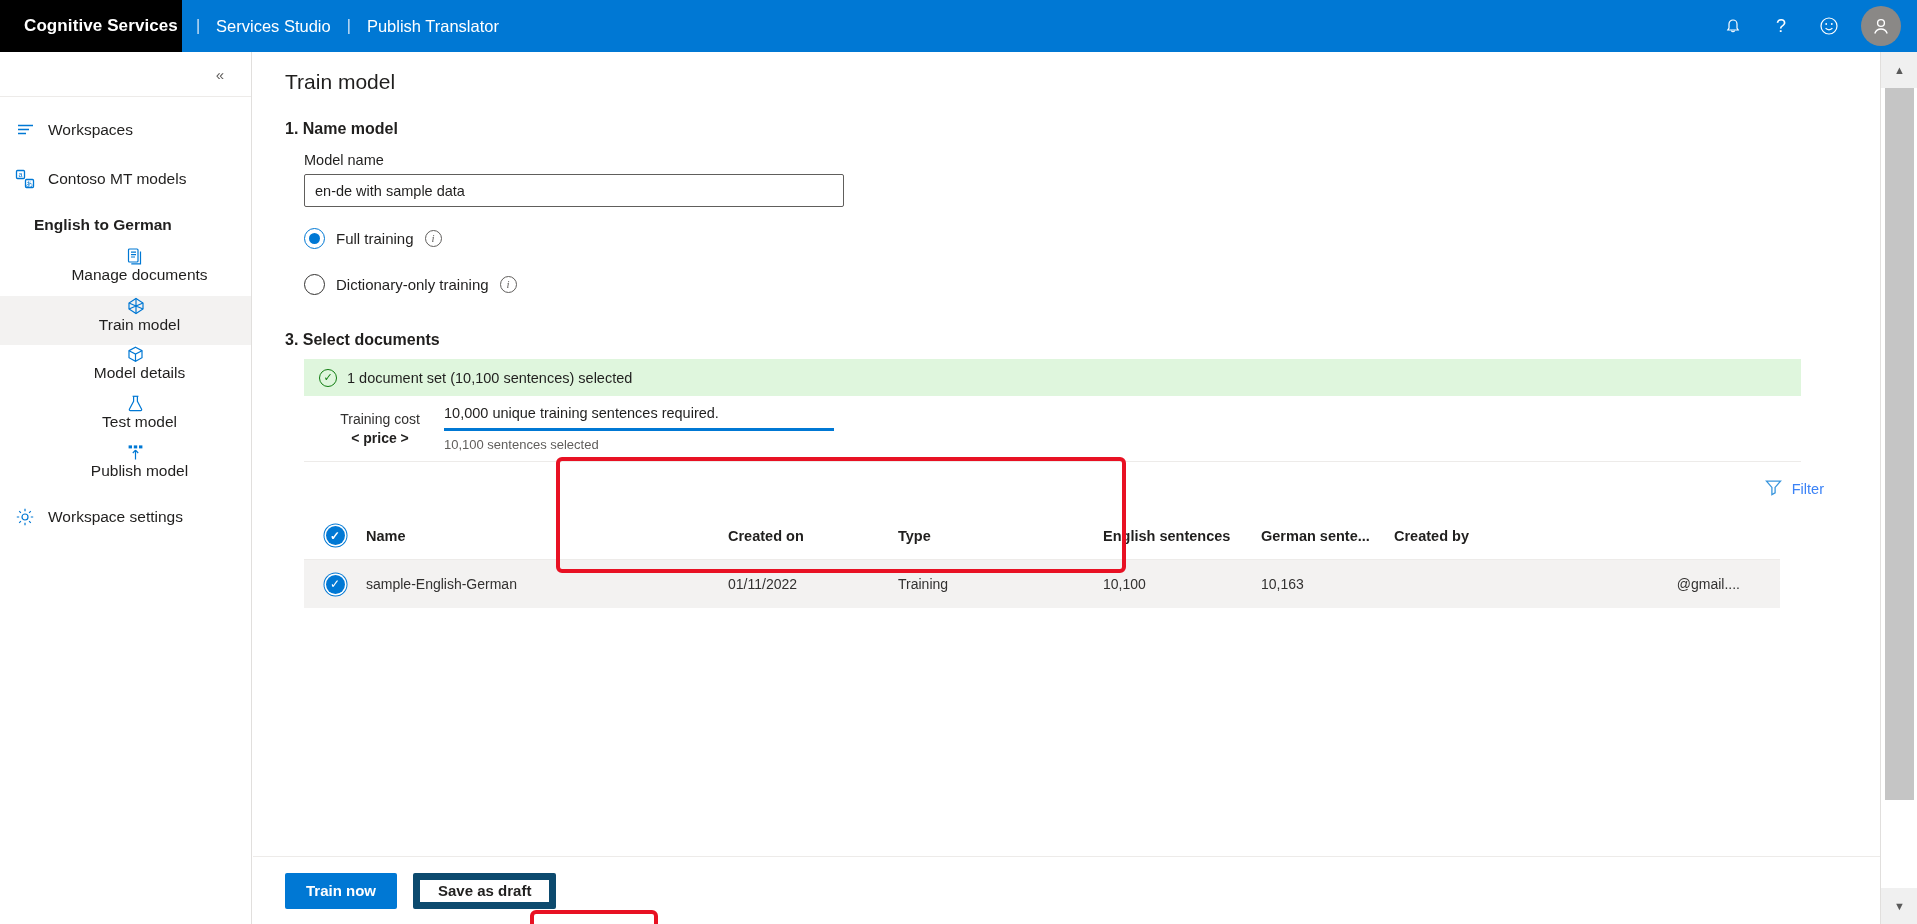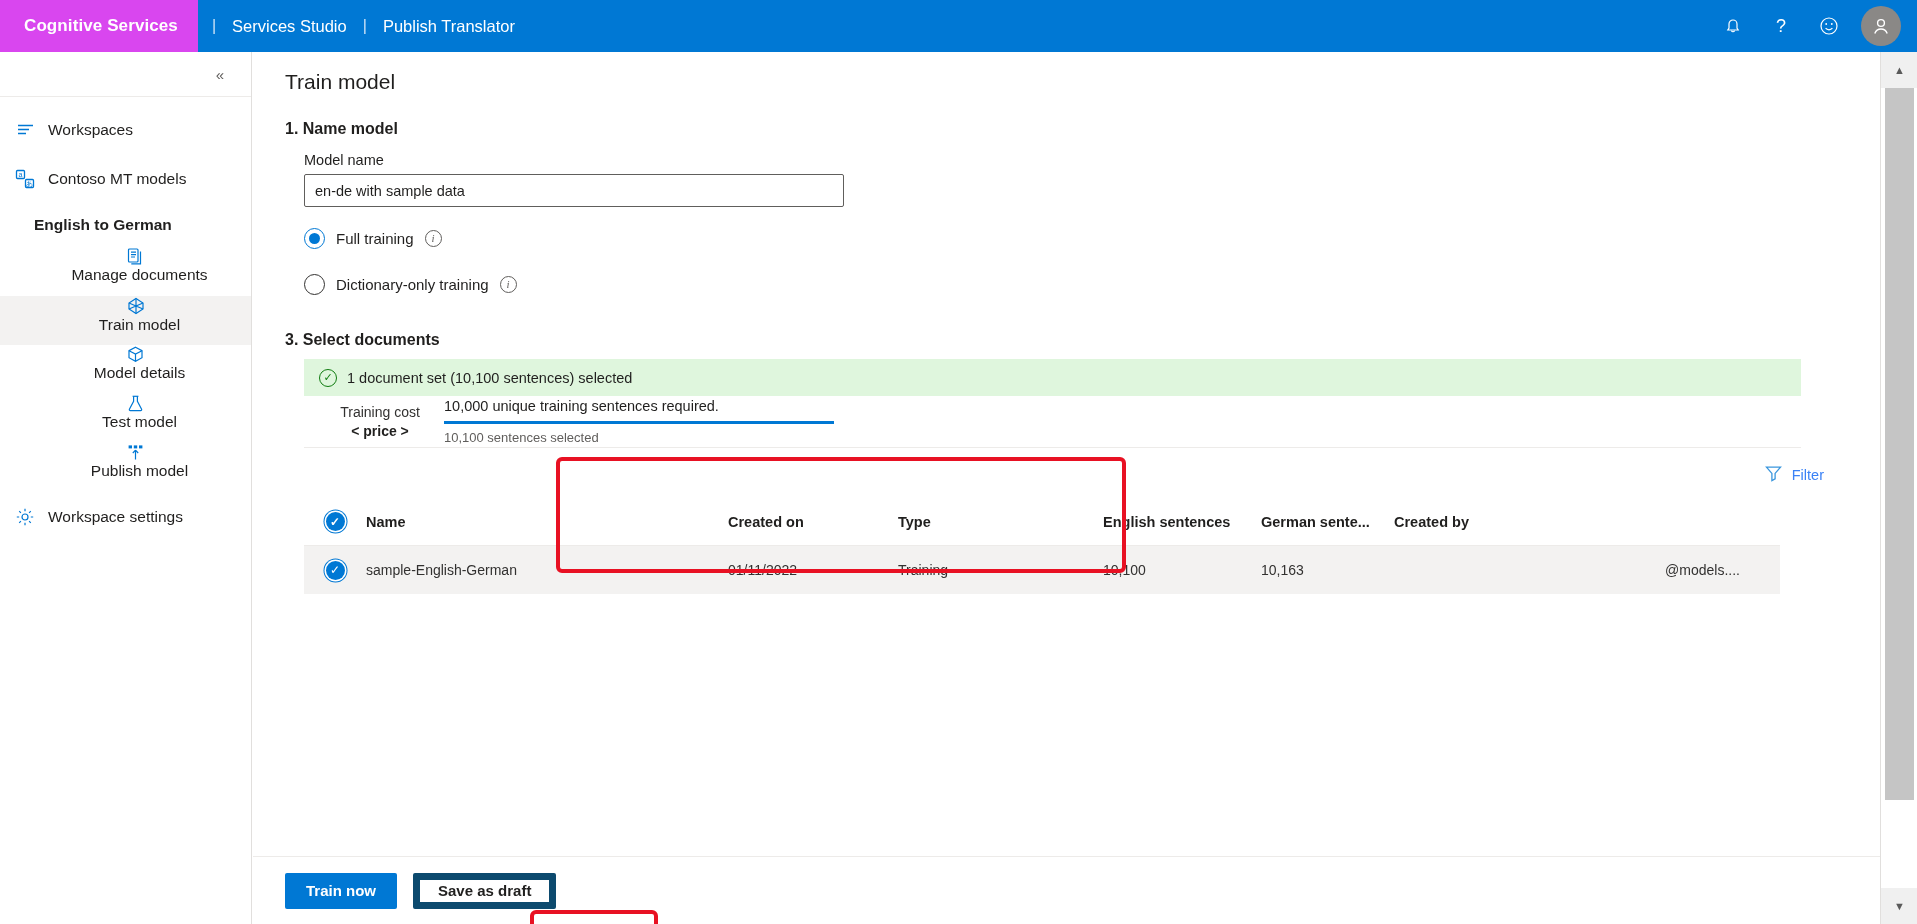--- a/index.html
+++ b/index.html
@@ -15,22 +15,22 @@
   
   .topbar {
     position: absolute; top: 0; left: 0;
     width: 1917px; height: 52px;
     background: #0078d4;
     display: flex; align-items: center;
   }
   .brand-block {
     height: 52px;
     display: flex; align-items: center;
-    padding: 0 20px 0 24px;
-    background: #d946ef;
+    padding: 0 4px 0 24px;
+    background: #000000;
   }
   .brand-text {
     color: #ffffff; font-size: 17px; font-weight: 600;
     letter-spacing: .1px; white-space: nowrap;
   }
   .topnav {
     display: flex; align-items: center; height: 52px;
     padding-left: 0;
   }
   .topnav .sep {
@@ -179,21 +179,21 @@
     color: #201f1e;
   }
   .check-circle {
     width: 18px; height: 18px; border-radius: 50%;
     border: 1.4px solid #107c10;
     color: #107c10;
     display: flex; align-items: center; justify-content: center;
     font-size: 11px; margin-right: 10px;
   }
   .cost-panel {
-    height: 52px;
+    height: 66px;
     background: #ffffff;
     border-bottom: 1px solid #edebe9;
     display: flex; align-items: center;
   }
   .cost-left {
     width: 140px; min-width: 140px;
     text-align: center;
     padding-left: 12px;
   }
   .cost-left .ct-label { font-size: 14px; color: #323130; }
@@ -520,21 +520,21 @@
 
     <div class="trow">
       <div class="c-chk">
         <span class="blue-check">✓</span>
       </div>
       <div class="c-name">sample-English-German</div>
       <div class="c-date">01/11/2022</div>
       <div class="c-type">Training</div>
       <div class="c-en">10,100</div>
       <div class="c-de">10,163</div>
-      <div class="c-by val">@models....</div>
+      <div class="c-by val">@gmail....</div>
     </div>
   </div>
 
   
   <div class="footer-bar">
     <button class="btn-primary">Train now</button>
     <button class="btn-default">Save as draft</button>
   </div>
 
   

